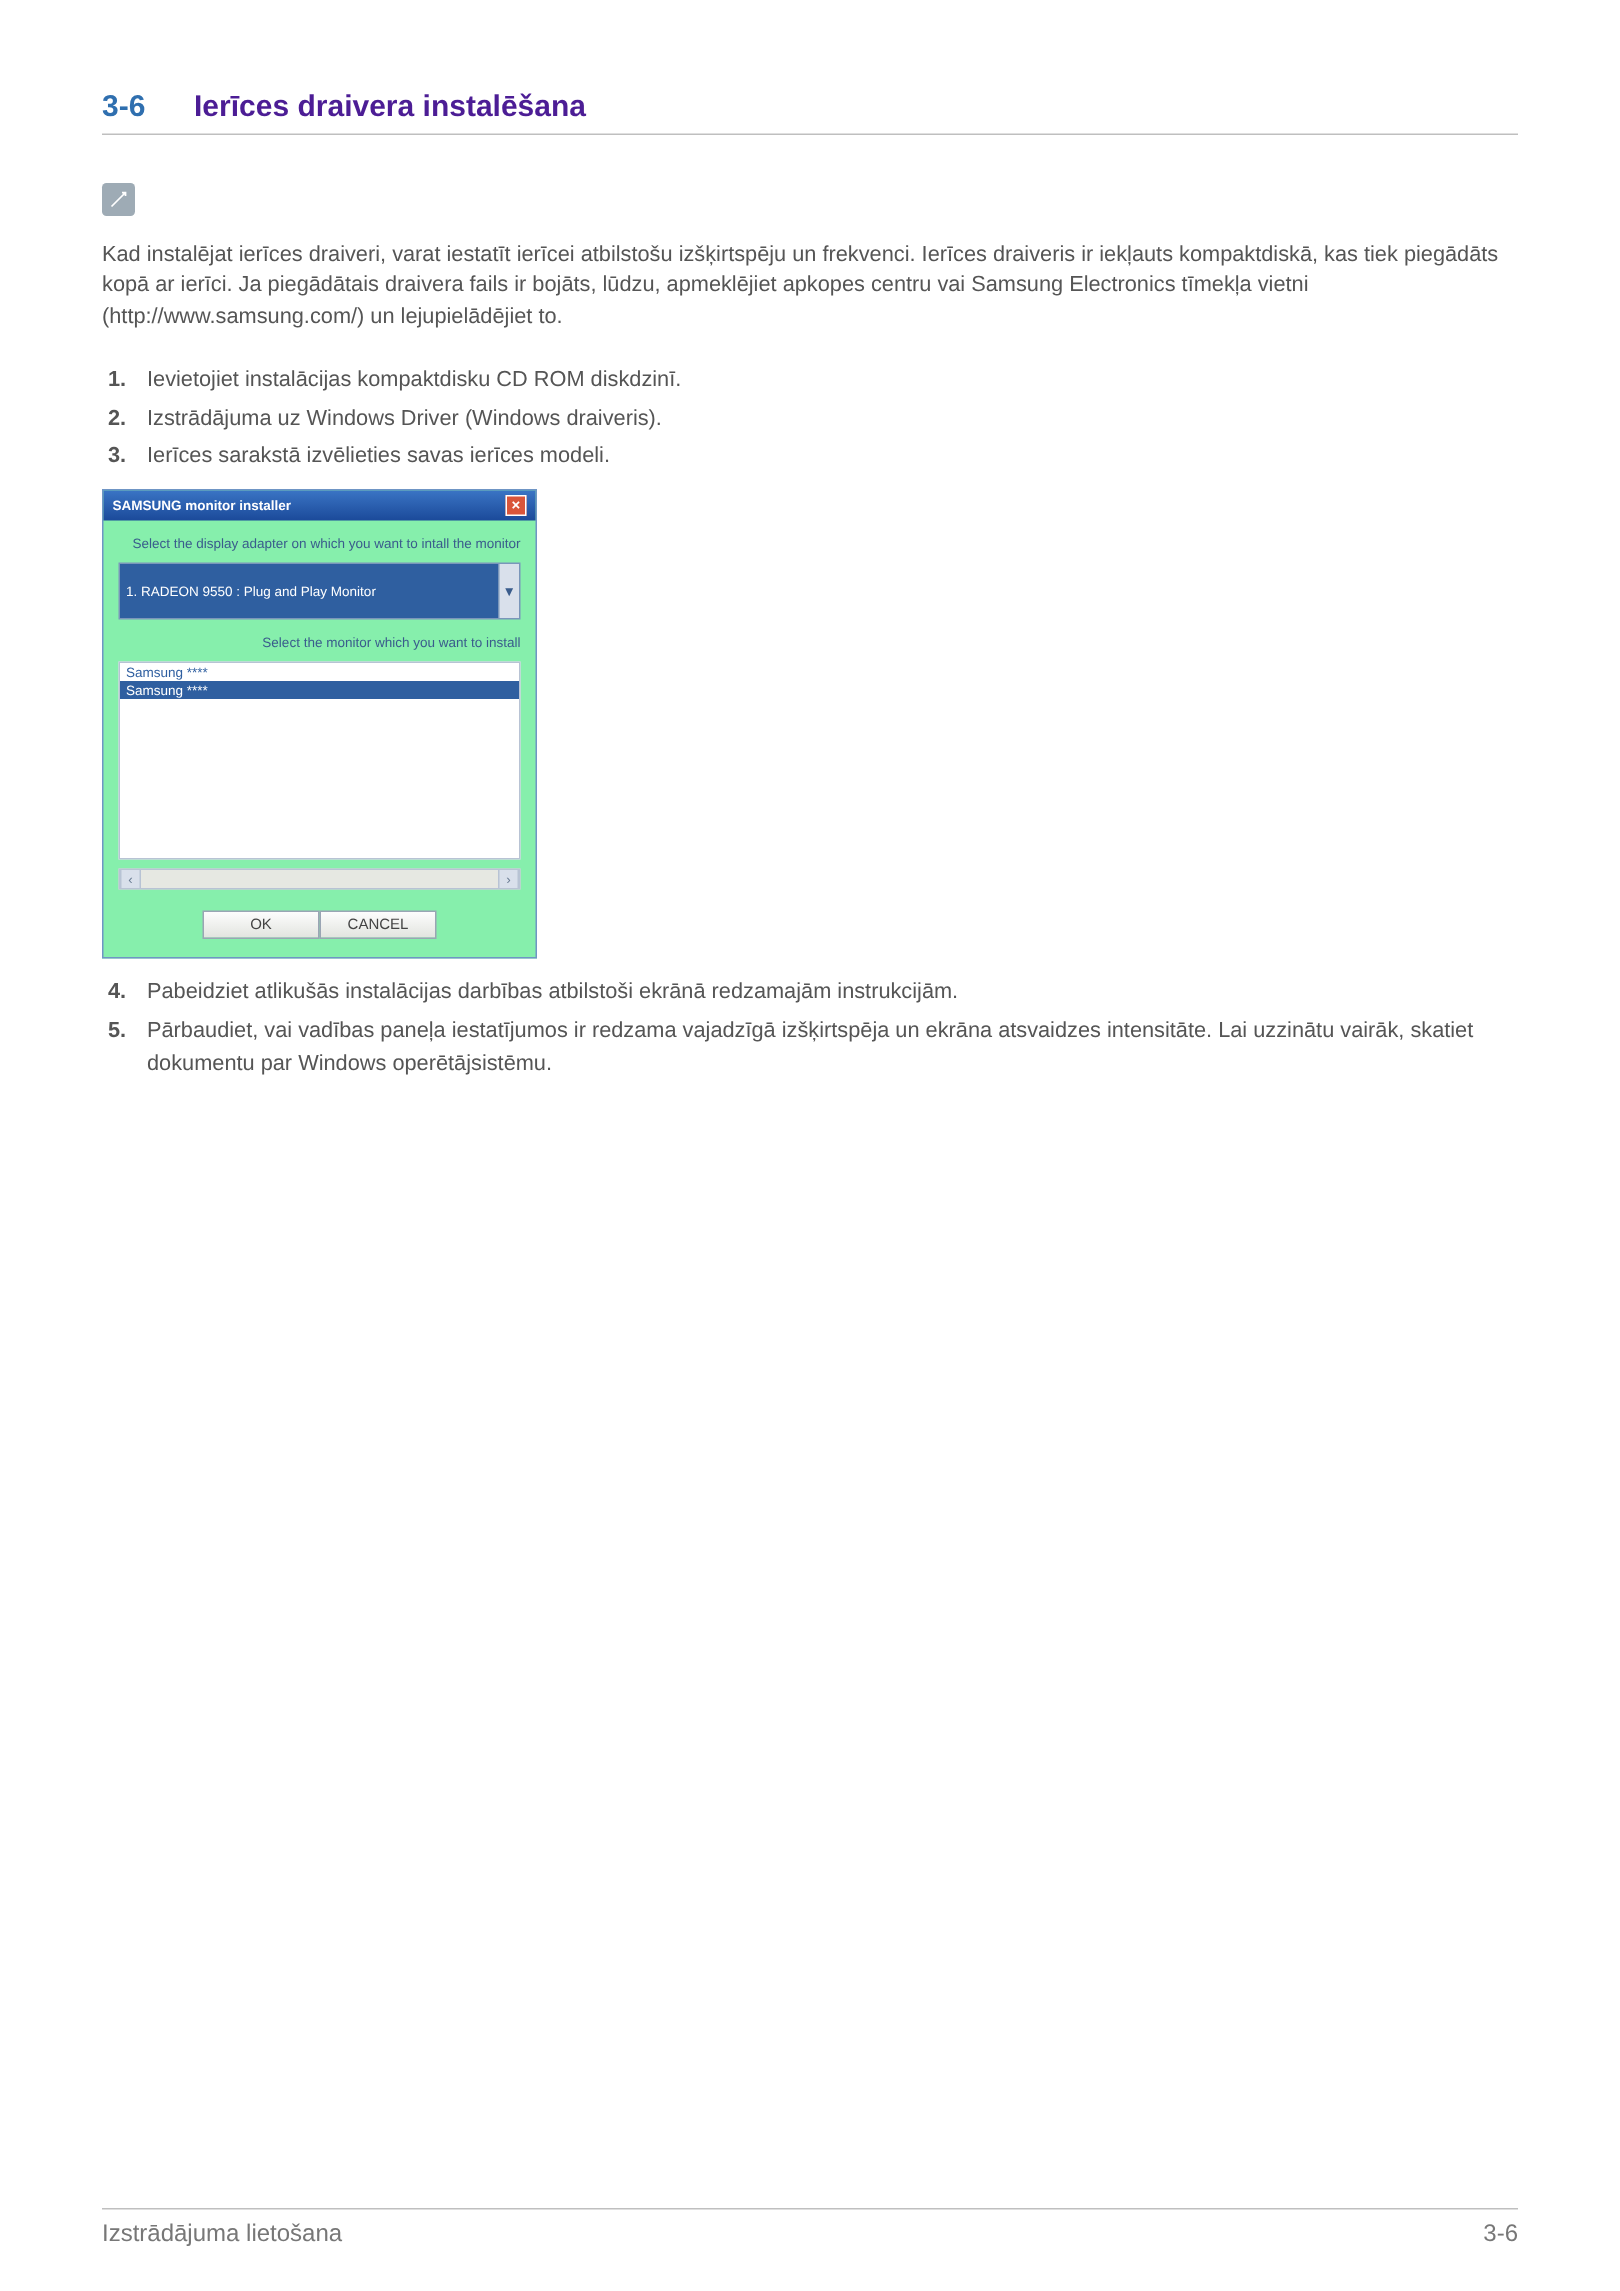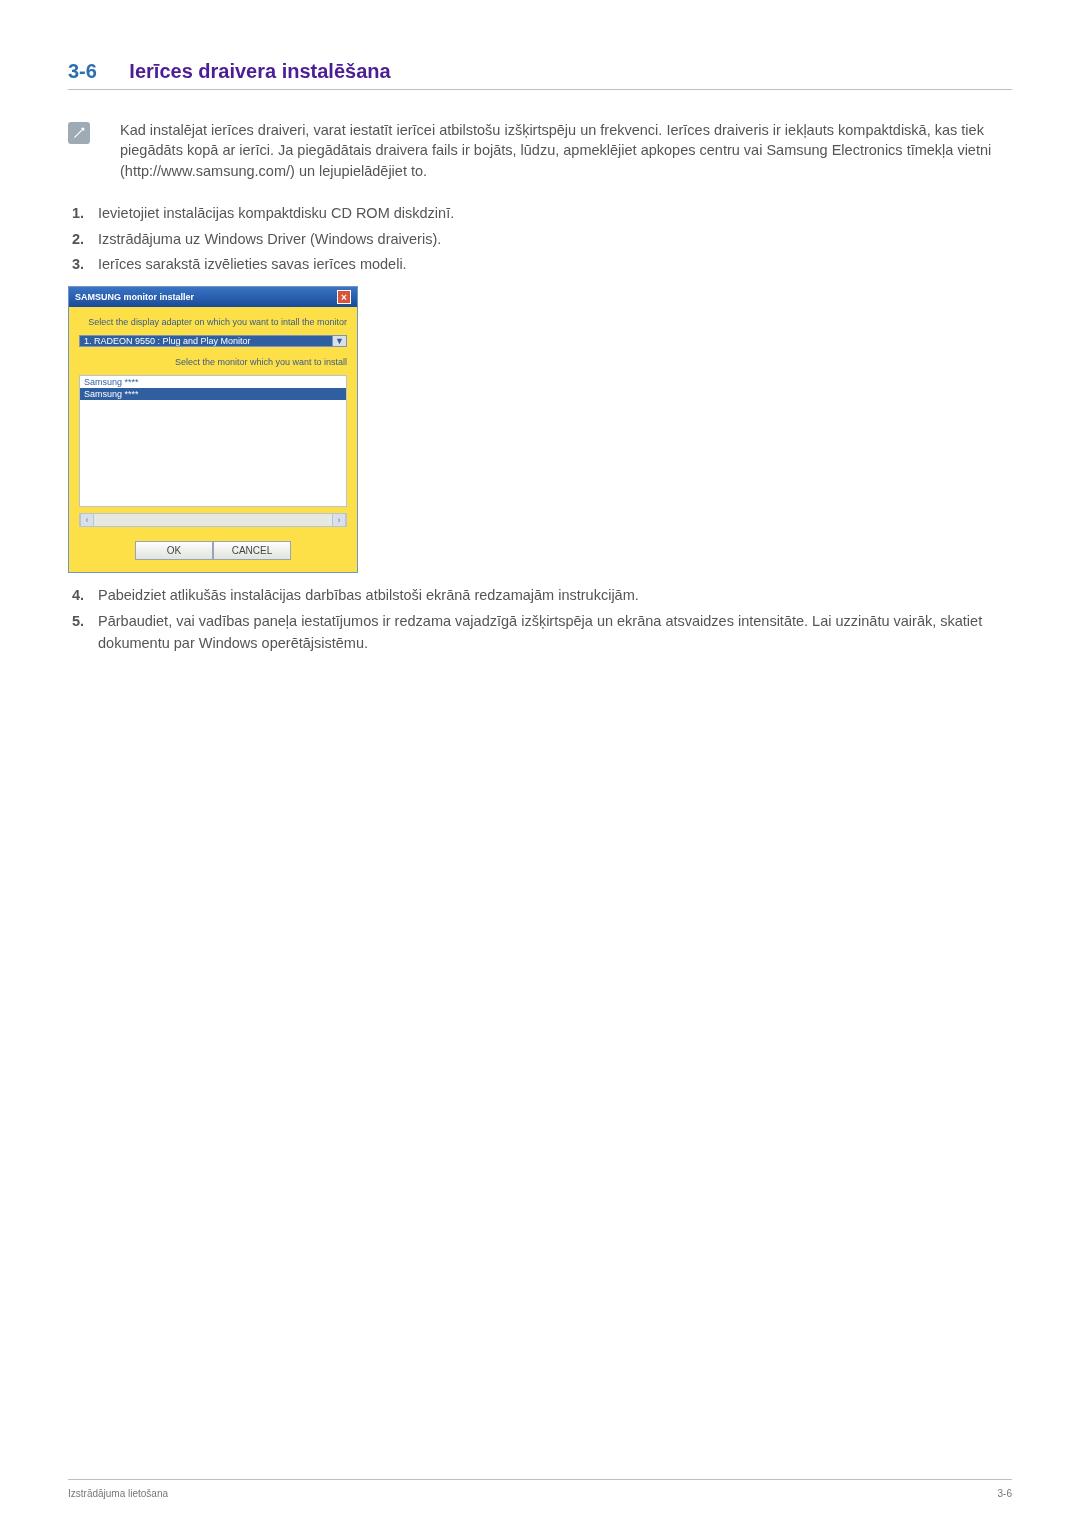--- a/index.html
+++ b/index.html
@@ -25,22 +25,23 @@
     margin-right: 28px;
   }
   .heading-title {
     font-size: 20px;
     font-weight: bold;
     color: #4c1d95;
     display: inline-block;
   }
   .note-row {
     display: flex;
-    gap: 30px;
+    gap: 16px;
     margin-bottom: 22px;
+    flex-direction: column;
   }
   .note-icon {
     width: 22px;
     height: 22px;
     background: #9eabb5;
     border-radius: 3px;
     flex-shrink: 0;
     display: flex;
     align-items: center;
     justify-content: center;
@@ -72,21 +73,21 @@
     content: counter(step) ".";
     position: absolute;
     left: 4px;
     font-weight: bold;
     color: #555;
   }
   .dialog-img {
     margin: 8px 0 12px 0;
     width: 290px;
     border: 1px solid #6f95c5;
-    background: #fde047;
+    background: #86efac;
     font-size: 9px;
     color: #444;
   }
   .dialog-title {
     background: linear-gradient(#3a74c4, #1b4a9a);
     color: #fff;
     font-weight: bold;
     padding: 3px 6px;
     display: flex;
     justify-content: space-between;
@@ -114,21 +115,21 @@
   .dialog-select {
     display: flex;
     border: 1px solid #7a96ba;
     margin-bottom: 10px;
     text-align: left;
   }
   .dialog-select-val {
     flex: 1;
     background: #2f5fa0;
     color: #fff;
-    padding: 0 4px;
+    padding: 13px 4px;
   }
   .dialog-select-btn {
     width: 14px;
     background: #d9e0eb;
     border-left: 1px solid #7a96ba;
     display: flex;
     align-items: center;
     justify-content: center;
     color: #3a5c8c;
   }
@@ -180,21 +181,21 @@
   }
   .footer {
     position: absolute;
     left: 68px;
     right: 68px;
     bottom: 28px;
     border-top: 1px solid #bfbfbf;
     padding-top: 8px;
     display: flex;
     justify-content: space-between;
-    font-size: 10px;
+    font-size: 16px;
     color: #777;
   }
 </style>
 </head>
 <body>
 
 <div class="heading">
   <span class="heading-num">3-6</span>
   <span class="heading-title">Ierīces draivera instalēšana</span>
 </div>

